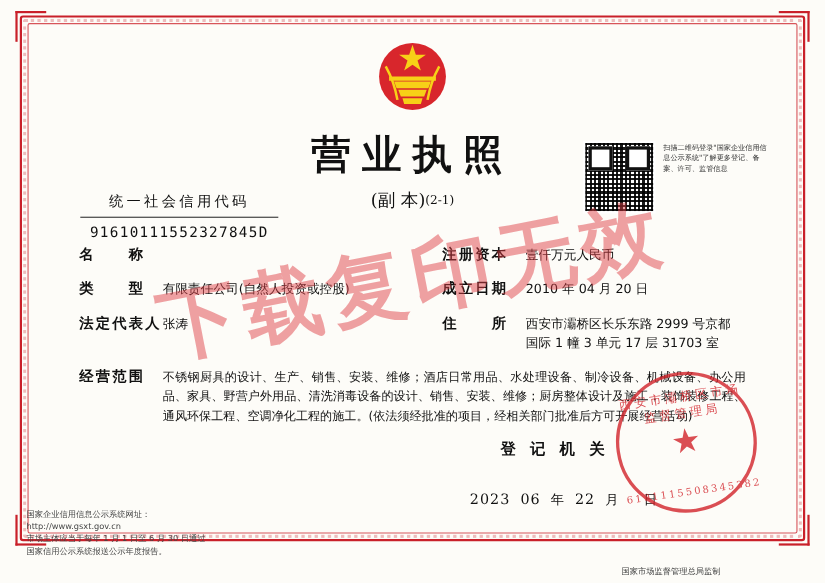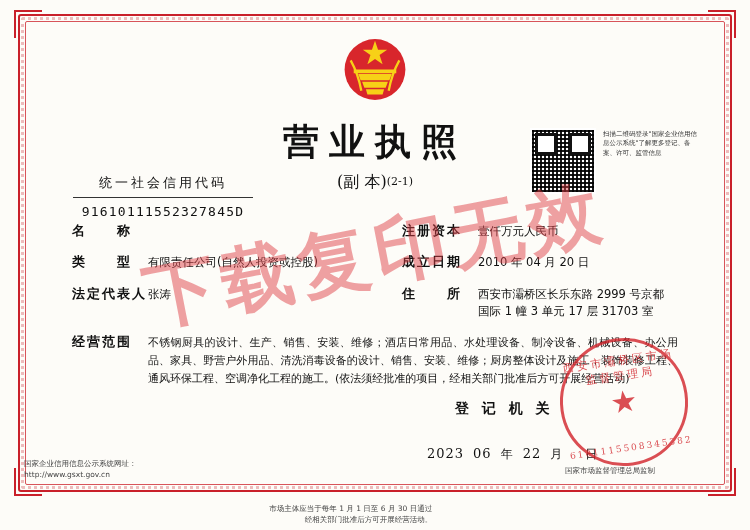--- a/index.html
+++ b/index.html
@@ -287,23 +287,24 @@
     left: 0;
     bottom: 5px;
     width: 679px;
     display: flex;
     justify-content: space-between;
     padding: 0 24px;
     box-sizing: border-box;
     font-size: 7.5px;
     color: #444;
     font-family: "DejaVu Sans", sans-serif;
+    flex-direction: column;
   }
   .footer .fcol { line-height: 1.5; }
-  .footer .fcol.center { text-align: right; margin-top: 45px; }
+  .footer .fcol.center { text-align: left; }
   .footer .fcol.right { text-align: right; padding-top: 7px; }
 </style>
 </head>
 <body>
 
 <div id="license">
 
   <div class="border-outer"></div>
   <div class="border-dots"></div>
   <div class="border-inner"></div>
@@ -398,18 +399,18 @@
 
   <div class="watermark">下载复印无效</div>
 
   <div class="footer">
     <div class="fcol">
       <div>国家企业信用信息公示系统网址：</div>
       <div>http://www.gsxt.gov.cn</div>
     </div>
     <div class="fcol center">
       <div>市场主体应当于每年 1 月 1 日至 6 月 30 日通过</div>
-      <div>经相关部门批准后方可开展经营活动。</div>
+      <div>国家信用公示系统报送公示年度报告。</div>
     </div>
     <div class="fcol right">国家市场监督管理总局监制</div>
   </div>
 
 </div>
 
 </body></html>

